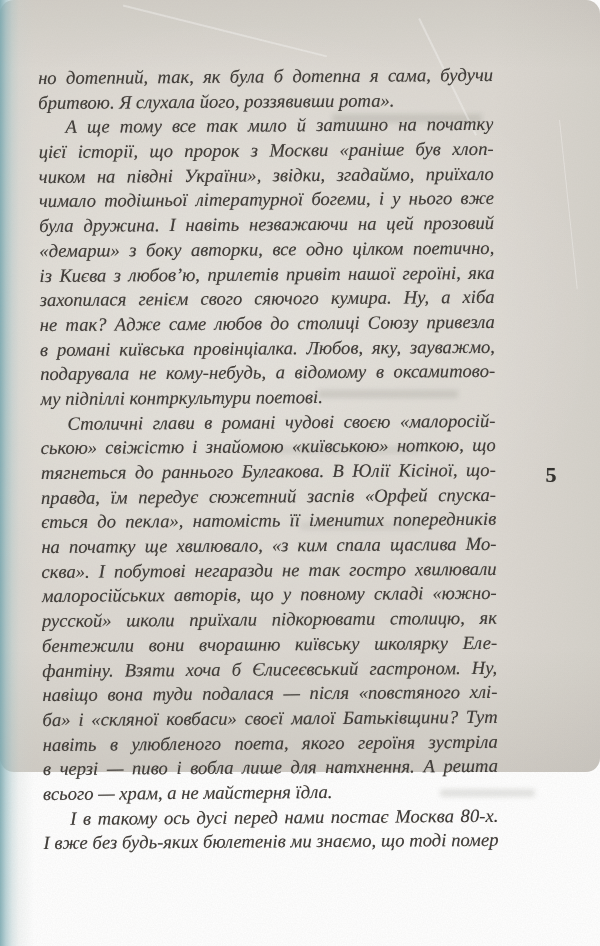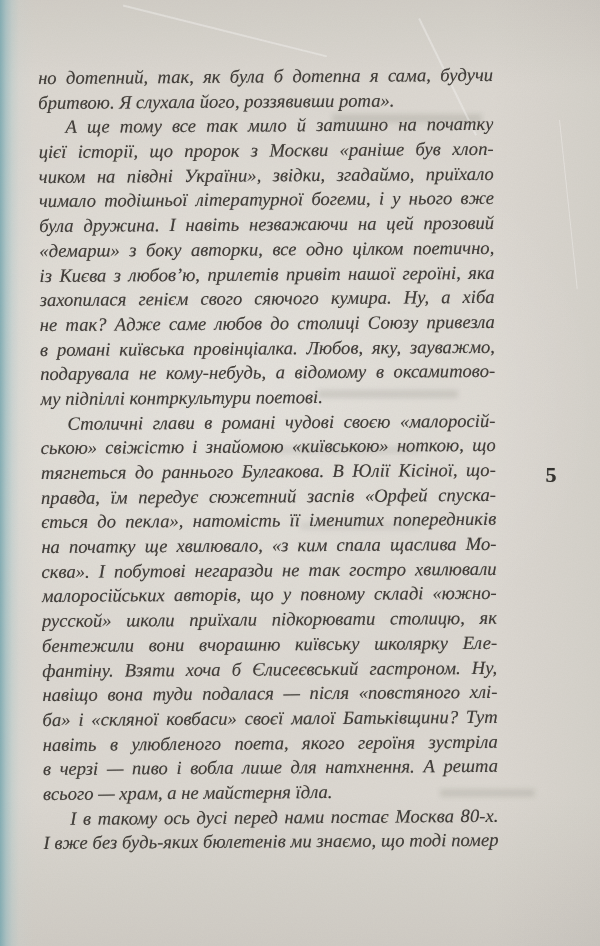--- a/index.html
+++ b/index.html
@@ -7,29 +7,30 @@
     padding: 0;
     width: 600px;
     height: 946px;
     overflow: hidden;
     font-family: "Liberation Serif", serif;
   }
 
   .page {
     position: relative;
     width: 600px;
-    height: 946px;
+    height: 772px;
     background-color: #dcd8d1;
     background-image:
       
       radial-gradient(ellipse 520px 430px at 38% 42%, rgba(255,255,255,0.28), rgba(255,255,255,0) 72%),
       
       linear-gradient(180deg, rgba(110,106,100,0.10) 0%, rgba(110,106,100,0) 9%, rgba(110,106,100,0) 84%, rgba(110,106,100,0.12) 100%),
       
       linear-gradient(270deg, rgba(120,115,108,0.08) 0%, rgba(120,115,108,0) 18%);
+    border-radius: 14px;
   }
 
   
   .page-edge {
     position: absolute;
     left: 0; top: 0;
     width: 34px; height: 946px;
     background: linear-gradient(90deg,
       rgba(120,168,176,0.90) 0px,
       rgba(143,184,191,0.62) 6px,

